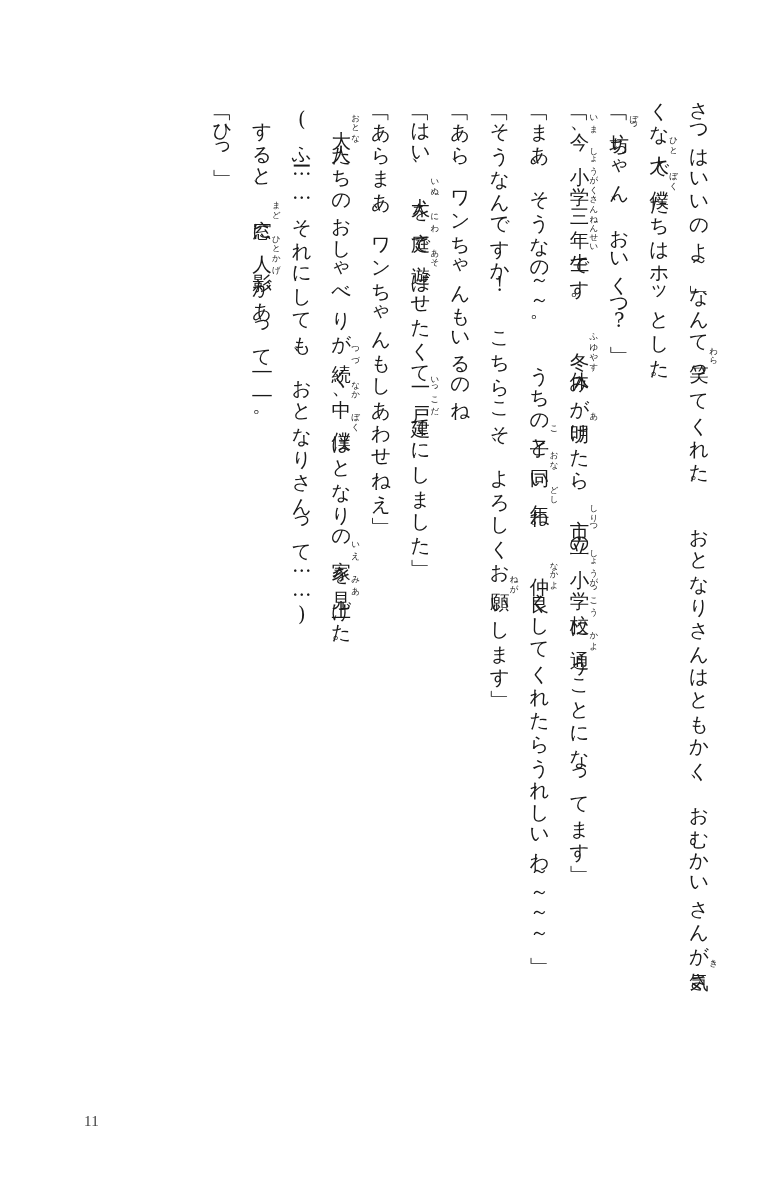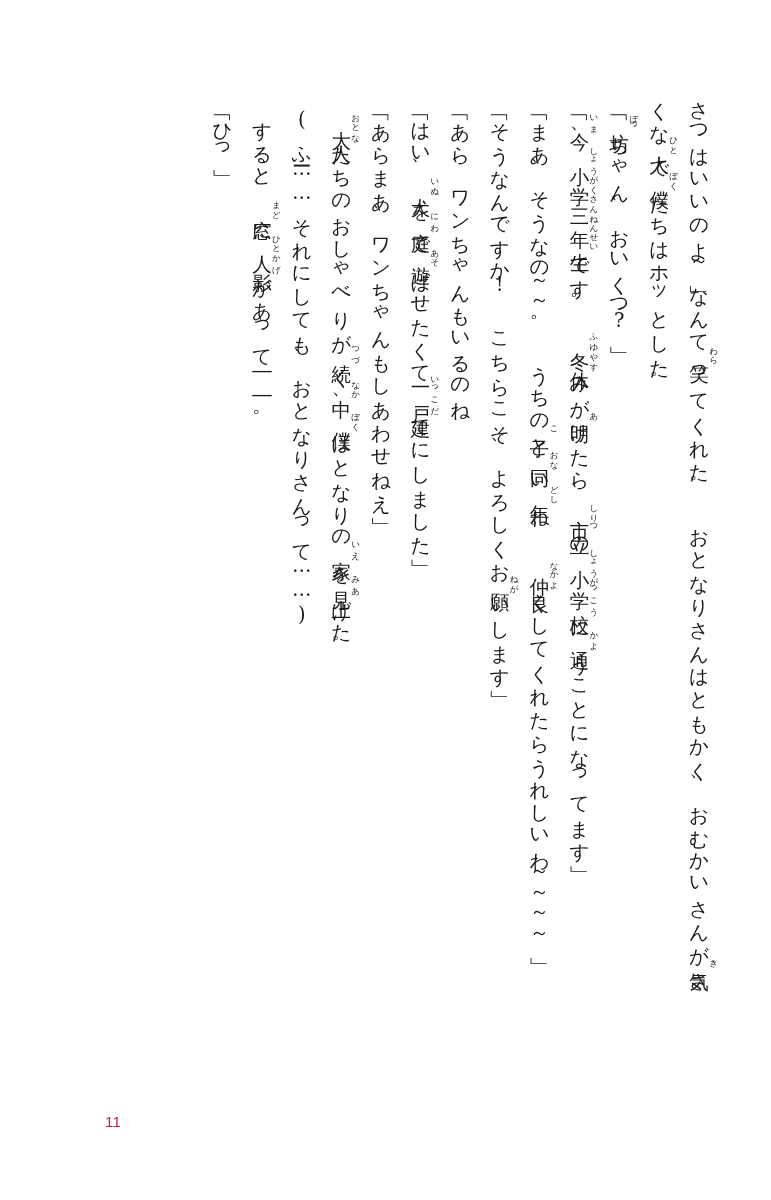--- a/index.html
+++ b/index.html
@@ -56,24 +56,23 @@
     line-height: 1;
     font-family: "DejaVu Serif", "Liberation Serif", serif;
   }
 
   
   #folio {
     position: absolute;
     left: 84px;
     bottom: 70px;
     font-size: 15px;
-    font-family: Liberation Sans, sans-serif;
-    color: #be185d;
+    font-family: Liberation Serif, serif;
+    color: #404040;
     letter-spacing: 0.02em;
-    margin-left: 21px;
   }
 </style>
 </head>
 <body>
 
 <div id="page">
 
   <div id="vtext">
       <div class="line ind0"><span>さつはいいのよ～」なんて</span><ruby><span>笑</span><rt>わら</rt></ruby><span>ってくれた。　おとなりさんはともかく、おむかいさんが</span><ruby><span>気</span><rt>き</rt></ruby><span>さ</span></div>
       <div class="line ind0"><span>くな</span><ruby><span>人</span><rt>ひと</rt></ruby><span>で</span><ruby><span>僕</span><rt>ぼく</rt></ruby><span>たちはホッとした。</span></div>

